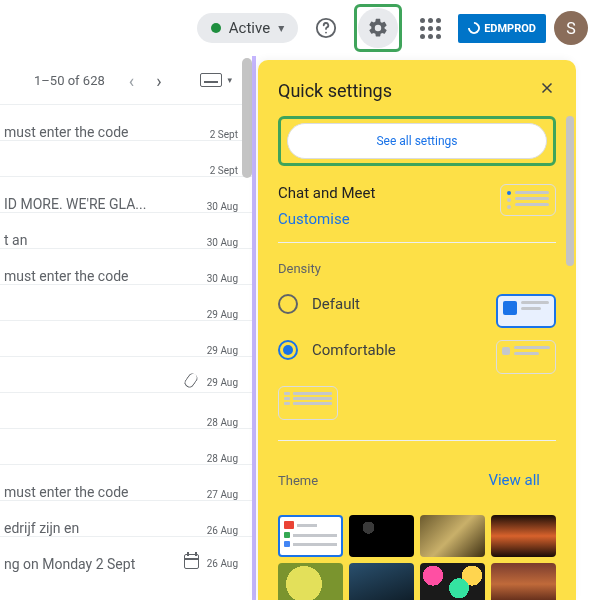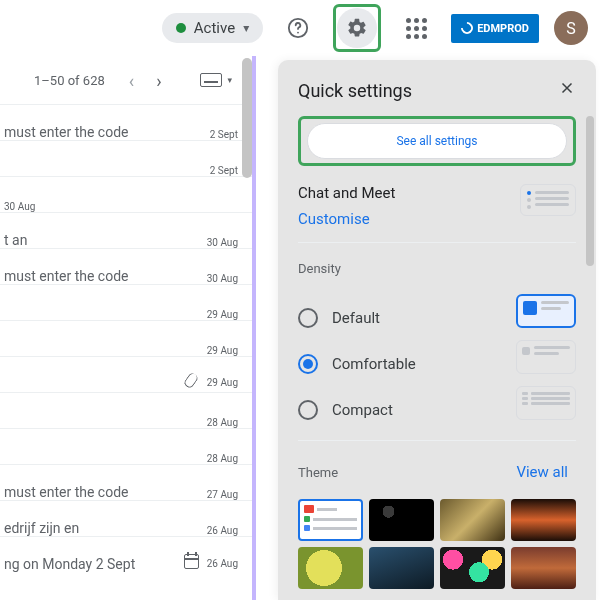--- a/index.html
+++ b/index.html
@@ -1,19 +1,19 @@
 <!DOCTYPE html>
 <html><head>
 <meta charset="utf-8">
 <style>
   * { box-sizing: border-box; margin: 0; padding: 0; font-family: 'Google Sans', Roboto, Arial, sans-serif; }
   body { width: 600px; height: 600px; overflow: hidden; background: #fff; color: #202124; position: relative; }
 
   
-  .topbar { height: 56px; display: flex; align-items: center; justify-content: flex-end; gap: 15px; padding: 8px 12px; }
+  .topbar { height: 56px; display: flex; align-items: center; justify-content: flex-end; gap: 8px; padding: 8px 12px; }
   .status-chip { display: flex; align-items: center; gap: 8px; background: #e8eaed; border-radius: 18px; padding: 6px 14px; font-size: 15px; color: #3c4043; }
   .dot { width: 10px; height: 10px; border-radius: 50%; background: #1e8e3e; }
   .chev { font-size: 12px; color: #5f6368; }
   .icon-btn { width: 40px; height: 40px; border-radius: 50%; display: flex; align-items: center; justify-content: center; color: #5f6368; cursor: pointer; }
   .icon-btn.active { background: #e8eaed; }
   .gear-wrap { border: 3px solid #3fa45b; border-radius: 6px; padding: 1px; }
   .apps-grid { display: grid; grid-template-columns: repeat(3, 5px); grid-auto-rows: 5px; gap: 3px; }
   .apps-grid span { width: 5px; height: 5px; border-radius: 50%; background: #5f6368; }
   .brand { background: #0074c8; color: #fff; padding: 8px 10px; font-size: 11px; font-weight: 700; display: flex; align-items: flex-start; gap: 4px; border-radius: 2px; }
   .brand-icon { width: 12px; height: 12px; border: 2px solid #fff; border-radius: 50%; border-left-color: transparent; transform: rotate(45deg); }
@@ -34,40 +34,40 @@
   .row .subj { overflow: hidden; text-overflow: ellipsis; padding-right: 8px; }
   .row .date { font-size: 10px; flex: 0 0 auto; }
   .row .icon-slot { margin-right: 8px; color: #5f6368; }
   .clip { display:inline-block; width:16px; height:16px; }
   .clip::before { content: ""; display:block; width:8px; height:14px; border:1.6px solid #5f6368; border-radius: 5px 5px 5px 5px; border-top: none; transform: rotate(35deg); margin-left:3px;}
   .cal { width:15px; height:15px; border:1.6px solid #5f6368; border-radius:2px; position:relative; display:inline-block; }
   .cal::before { content:""; position:absolute; top:3px; left:0; right:0; height:1.5px; background:#5f6368;}
   .cal::after { content:""; position:absolute; top:-3px; left:2px; width:2px; height:4px; background:#5f6368; box-shadow: 8px 0 #5f6368;}
 
   
-  .panel { position: absolute; right: 4px; top: 60px; width: 318px; bottom: 0; background: #e5e5e5; border-radius: 10px 10px 0 0; box-shadow: -2px 0 10px rgba(0,0,0,.06); overflow:hidden;}
+  .panel { position: absolute; right: 24px; top: 60px; width: 318px; bottom: 0; background: #fde047; border-radius: 10px 10px 0 0; box-shadow: -2px 0 10px rgba(0,0,0,.06); overflow:hidden;}
   .panel-scroll { position:absolute; right:2px; top:56px; width:8px; height:150px; background:#c4c4c4; border-radius:4px;}
   .panel-inner { padding: 18px 20px 0 20px; height:100%; overflow:hidden;}
   .panel-head { display:flex; align-items:center; justify-content:space-between; margin-bottom:14px;}
   .panel-title { font-size:18px; color:#202124; }
   .close { font-size:20px; color:#3c4043; cursor:pointer; }
   .see-all-wrap { border:3px solid #3fa45b; border-radius:6px; padding:4px 6px; margin-bottom:18px;}
   .see-all { width:100%; border:1px solid #dadce0; background:#fff; color:#1a73e8; font-size:12px; padding:10px 0; border-radius:22px; cursor:pointer;}
   .section-label { font-size:13px; color:#5f6368; margin: 4px 0 12px; }
   .section { border-top:1px solid #eceff1; padding-top:14px; margin-top:14px;}
   .chat-row { display:flex; align-items:flex-start; justify-content:space-between;}
   .chat-text { font-size:15px; color:#202124; }
   .link { color:#1a73e8; font-size:15px; cursor:pointer; display:inline-block; margin-top:8px;}
   .mini { width:56px; border:1px solid #dadce0; border-radius:6px; padding:6px; display:flex; gap:4px;}
   .mini .dots { display:flex; flex-direction:column; gap:3px;}
   .mini .dots i { width:4px; height:4px; border-radius:50%; background:#c4c7cc; display:block;}
   .mini .lines { flex:1; display:flex; flex-direction:column; gap:3px;}
   .mini .lines i { height:3px; background:#c4c7cc; border-radius:2px; display:block;}
   .mini.sel .dots i:first-child { background:#1a73e8;}
-  .density-row { display:flex; align-items:flex-end; justify-content:space-between; padding:6px 0;gap:33px;}
+  .density-row { display:flex; align-items:flex-start; justify-content:space-between; padding:6px 0;gap:33px;}
   .radio-row { display:flex; align-items:center; gap:14px; font-size:15px; color:#3c4043;}
   .radio { width:20px; height:20px; border:2px solid #5f6368; border-radius:50%; display:flex; align-items:center; justify-content:center;}
   .radio.checked { border-color:#1a73e8;}
   .radio.checked::after { content:""; width:10px; height:10px; border-radius:50%; background:#1a73e8;}
   .dens-prev { width:60px; height:34px; border:1px solid #dadce0; border-radius:6px; padding:5px; display:flex; gap:4px; position:relative;}
   .dens-prev.sel { border:2px solid #1a73e8; background:#e8f0fe;}
   .dens-prev .sq { width:14px; height:14px; border-radius:2px; background:#1a73e8;}
   .dens-prev.sel .sq { background:#1a73e8;}
   .dens-prev .ls { flex:1; display:flex; flex-direction:column; gap:3px;}
   .dens-prev .ls i{ height:3px; background:#c4c7cc; border-radius:2px; display:block;}
@@ -158,20 +158,21 @@
           <span class="date">2 Sept</span>
         </span>
       </div>
       <div class="row">
         <span class="subj"></span>
         <span style="display:flex;align-items:center;">
           <span class="date">2 Sept</span>
         </span>
       </div>
       <div class="row">
+        <span class="subj">ID MORE. WE'RE GLA...</span>
         <span style="display:flex;align-items:center;">
           <span class="date">30 Aug</span>
         </span>
       </div>
       <div class="row">
         <span class="subj">t an</span>
         <span style="display:flex;align-items:center;">
           <span class="date">30 Aug</span>
         </span>
       </div>
@@ -294,45 +295,41 @@
         <div class="dens-prev dens-comf">
           <span class="sq"></span>
             <div class="ls">
               <i></i>
               <i style="width:70%"></i>
             </div>
         </div>
       </div>
 
       <div class="density-row">
-        <label class="radio-row">
-          <span class="radio"></span>
-          <span>Compact</span>
-        </label>
         <div class="dens-prev dens-comp">
           <div class="r">
               <i></i>
               <i></i>
             </div>
             <div class="r">
               <i></i>
               <i></i>
             </div>
             <div class="r">
               <i></i>
               <i></i>
             </div>
         </div>
       </div>
     </div>
 
     <div class="section">
       <div class="theme-head">
         <div class="section-label" style="margin:0">Theme</div>
-        <span class="link" style="margin:8px">View all</span>
+        <span class="link" style="margin:16px">View all</span>
       </div>
       <div class="theme-grid">
         <div class="thumb def">
           <div class="hd">
               <i class="logo"></i>
               <i class="t"></i>
             </div>
           <div class="ln">
               <i class="b c-green"></i>
               <i class="l"></i>

